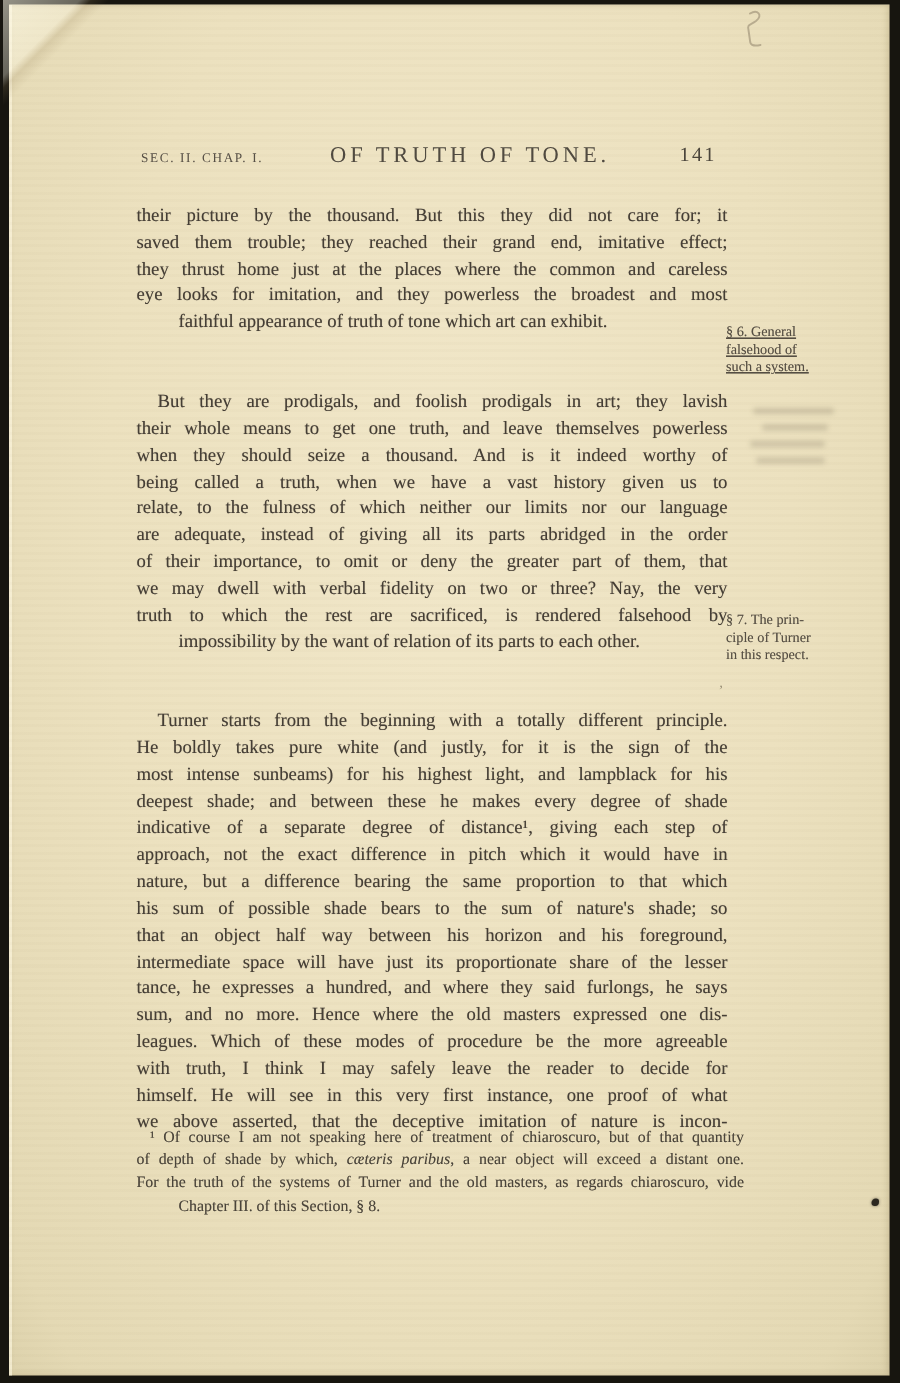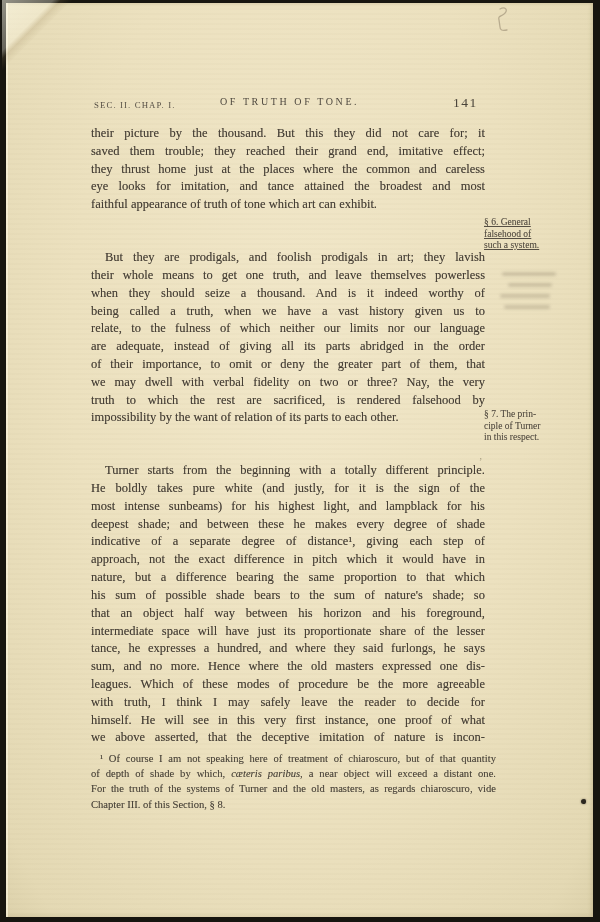--- a/index.html
+++ b/index.html
@@ -27,36 +27,36 @@
   .crease{
     position:absolute;left:-4px;top:-4px;width:100px;height:100px;pointer-events:none;
     background:linear-gradient(135deg, rgba(255,252,235,.55) 0%, rgba(255,252,235,.35) 26%, rgba(150,130,90,.18) 30%, rgba(0,0,0,0) 36%);
   }
   .header-left{
     position:absolute;left:88px;top:97px;
     font-size:8.8px;letter-spacing:1.1px;color:#564f45;white-space:nowrap;
   }
   .header-center{
     position:absolute;left:214px;top:93px;
-    font-size:10px;letter-spacing:2.6px;color:#504a40;white-space:nowrap;
+    font-size:15px;letter-spacing:2.6px;color:#504a40;white-space:nowrap;
   }
   .page-number{
     position:absolute;left:447px;top:92px;
     font-size:13.5px;letter-spacing:1.5px;color:#4b453b;
   }
   .body-text{
-    position:absolute;left:85px;top:122px;width:394px;
+    position:absolute;left:85px;top:132px;width:394px;
     font-size:12.5px;line-height:17.82px;color:#453e35;
     text-shadow:0 0 .5px rgba(69,62,53,.45);
   }
   .line{
     text-align:justify;text-align-last:justify;
     height:17.82px;overflow:visible;white-space:normal;
   }
-  .line.no-just{text-align-last:auto;}
+  .line.no-just{text-align-last:auto;margin-left:28px;}
   .line.indent{text-indent:14px;margin-top:35px;}
   .margin-note{
     position:absolute;left:478px;width:76px;
     font-size:9.5px;line-height:11.6px;color:#554e43;
     text-shadow:0 0 .4px rgba(85,78,67,.4);
   }
   .note-1{top:214px;text-decoration:underline;}
   .note-2{top:406px;}
   .footnote{
     position:absolute;left:85px;top:713px;width:405px;
@@ -104,21 +104,21 @@
 
     <div class="header-left">SEC. II. CHAP. I.</div>
     <div class="header-center">OF TRUTH OF TONE.</div>
     <div class="page-number">141</div>
 
     <div class="body-text">
         <div>
           <div class="line">their picture by the thousand.  But this they did not care for; it</div>
           <div class="line">saved them trouble; they reached their grand end, imitative effect;</div>
           <div class="line">they thrust home just at the places where the common and careless</div>
-          <div class="line">eye looks for imitation, and tance attained the broadest and most</div>
+          <div class="line">eye looks for imitation, and they powerless the broadest and most</div>
           <div class="line no-just">faithful appearance of truth of tone which art can exhibit.</div>
         </div>
         <div>
           <div class="line indent">But they are prodigals, and foolish prodigals in art; they lavish</div>
           <div class="line">their whole means to get one truth, and leave themselves powerless</div>
           <div class="line">when they should seize a thousand.  And is it indeed worthy of</div>
           <div class="line">being called a truth, when we have a vast history given us to</div>
           <div class="line">relate, to the fulness of which neither our limits nor our language</div>
           <div class="line">are adequate, instead of giving all its parts abridged in the order</div>
           <div class="line">of their importance, to omit or deny the greater part of them, that</div>

